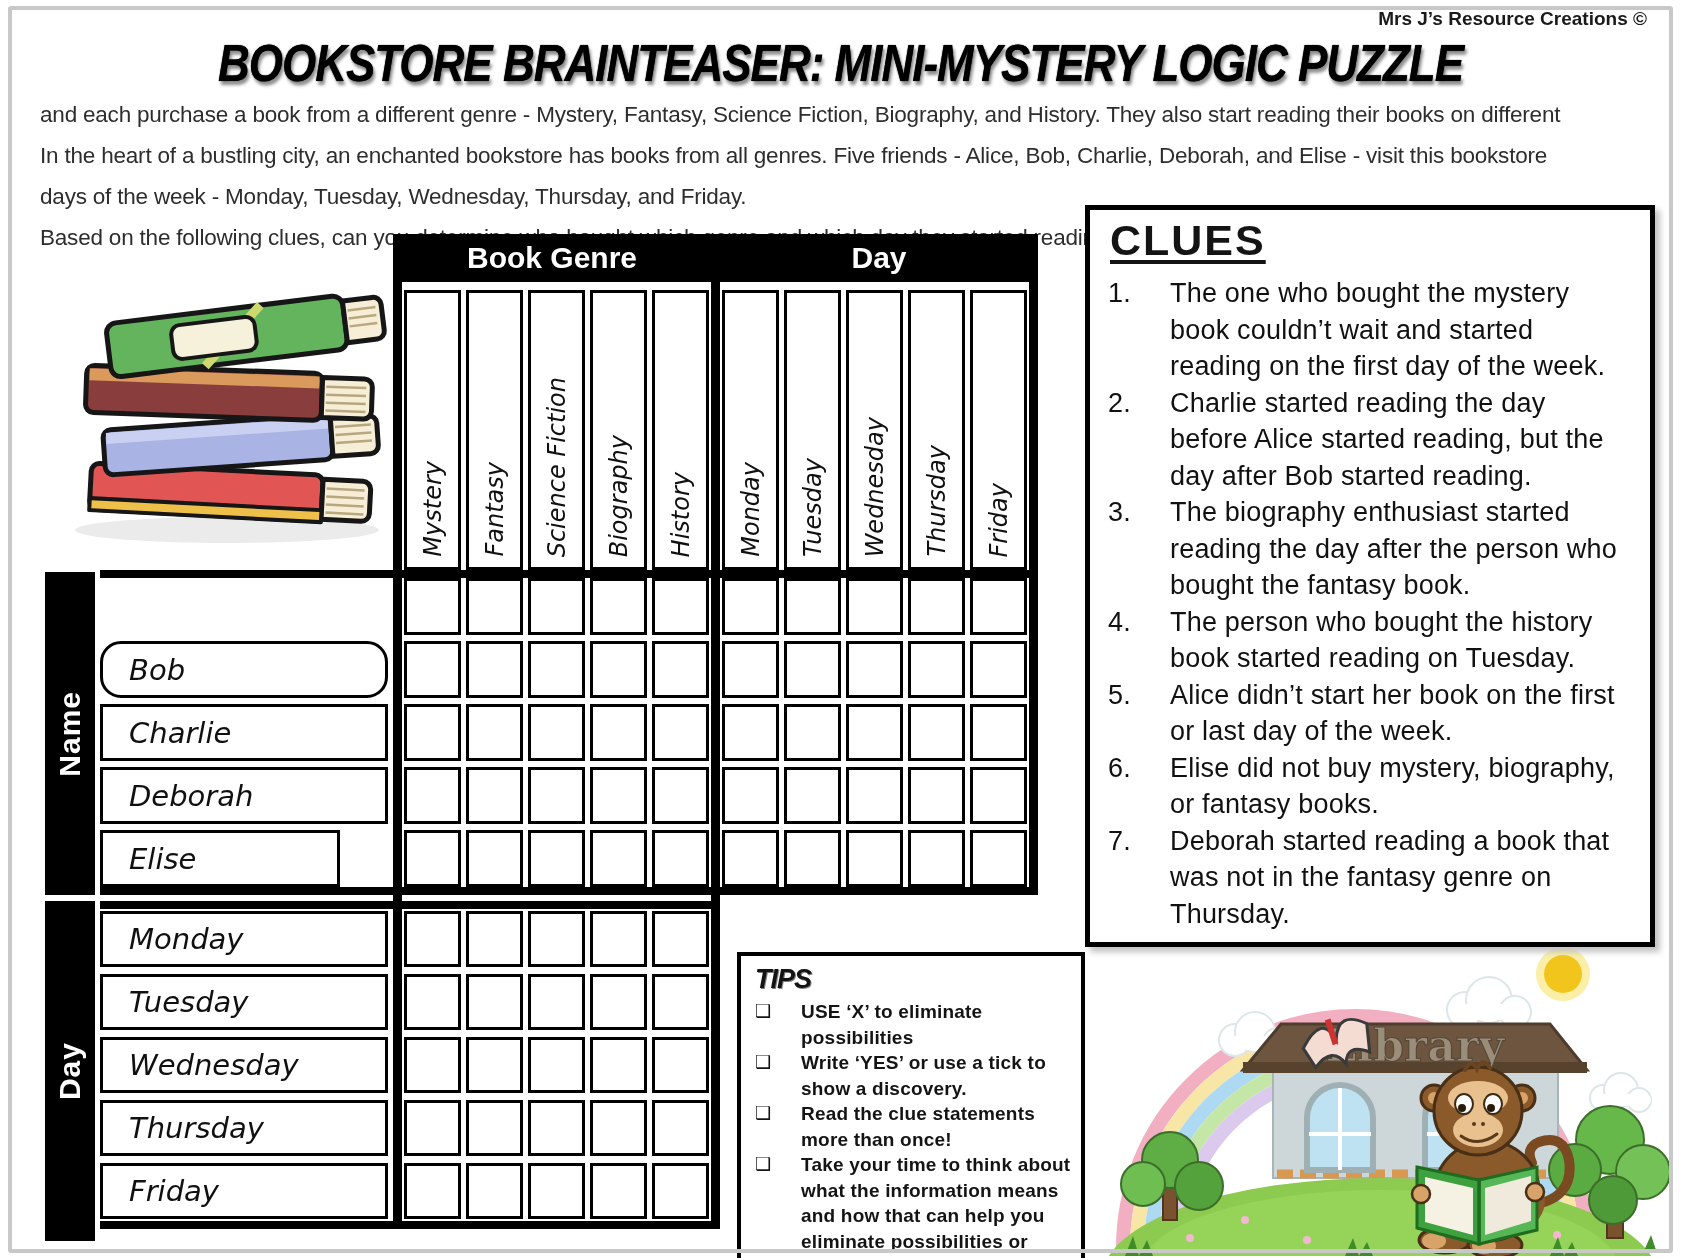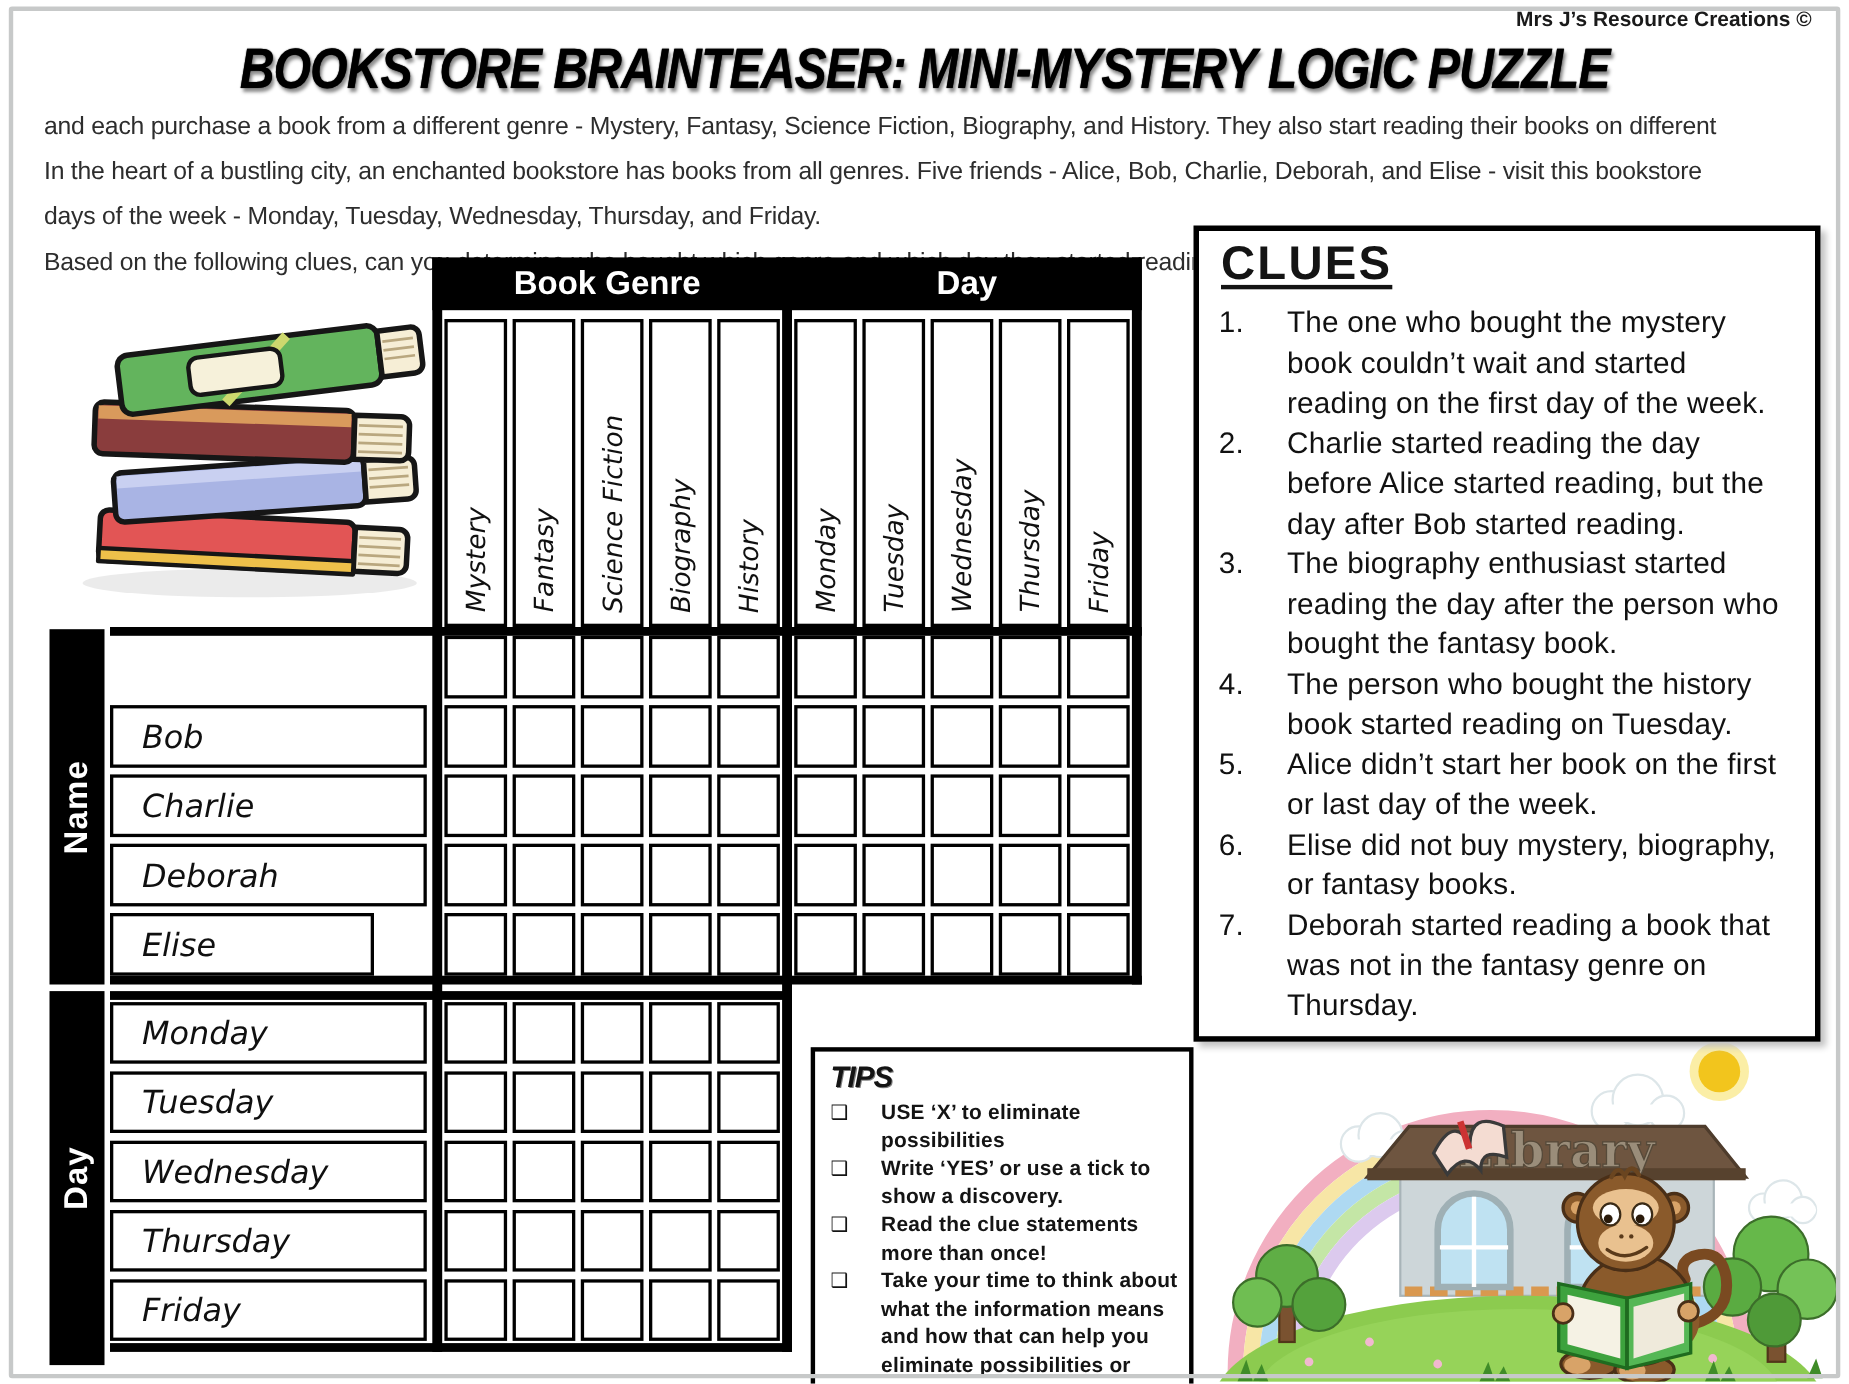--- a/index.html
+++ b/index.html
@@ -158,21 +158,21 @@
       <div class="cell" style="left: 404px; top: 578px; width: 57px; height: 57px;"></div>
       <div class="cell" style="left: 466px; top: 578px; width: 57px; height: 57px;"></div>
       <div class="cell" style="left: 528px; top: 578px; width: 57px; height: 57px;"></div>
       <div class="cell" style="left: 590px; top: 578px; width: 57px; height: 57px;"></div>
       <div class="cell" style="left: 652px; top: 578px; width: 57px; height: 57px;"></div>
       <div class="cell" style="left: 722px; top: 578px; width: 57px; height: 57px;"></div>
       <div class="cell" style="left: 784px; top: 578px; width: 57px; height: 57px;"></div>
       <div class="cell" style="left: 846px; top: 578px; width: 57px; height: 57px;"></div>
       <div class="cell" style="left: 908px; top: 578px; width: 57px; height: 57px;"></div>
       <div class="cell" style="left: 970px; top: 578px; width: 57px; height: 57px;"></div>
-      <div class="rowlab" style="left: 100px; top: 641px; width: 288px; height: 57px;">Bob</div>
+      <div class="rowlab" style="left: 100px; top: 641px; width: 288px; height: 57px; border-radius: 21px;">Bob</div>
       <div class="cell" style="left: 404px; top: 641px; width: 57px; height: 57px;"></div>
       <div class="cell" style="left: 466px; top: 641px; width: 57px; height: 57px;"></div>
       <div class="cell" style="left: 528px; top: 641px; width: 57px; height: 57px;"></div>
       <div class="cell" style="left: 590px; top: 641px; width: 57px; height: 57px;"></div>
       <div class="cell" style="left: 652px; top: 641px; width: 57px; height: 57px;"></div>
       <div class="cell" style="left: 722px; top: 641px; width: 57px; height: 57px;"></div>
       <div class="cell" style="left: 784px; top: 641px; width: 57px; height: 57px;"></div>
       <div class="cell" style="left: 846px; top: 641px; width: 57px; height: 57px;"></div>
       <div class="cell" style="left: 908px; top: 641px; width: 57px; height: 57px;"></div>
       <div class="cell" style="left: 970px; top: 641px; width: 57px; height: 57px;"></div>

